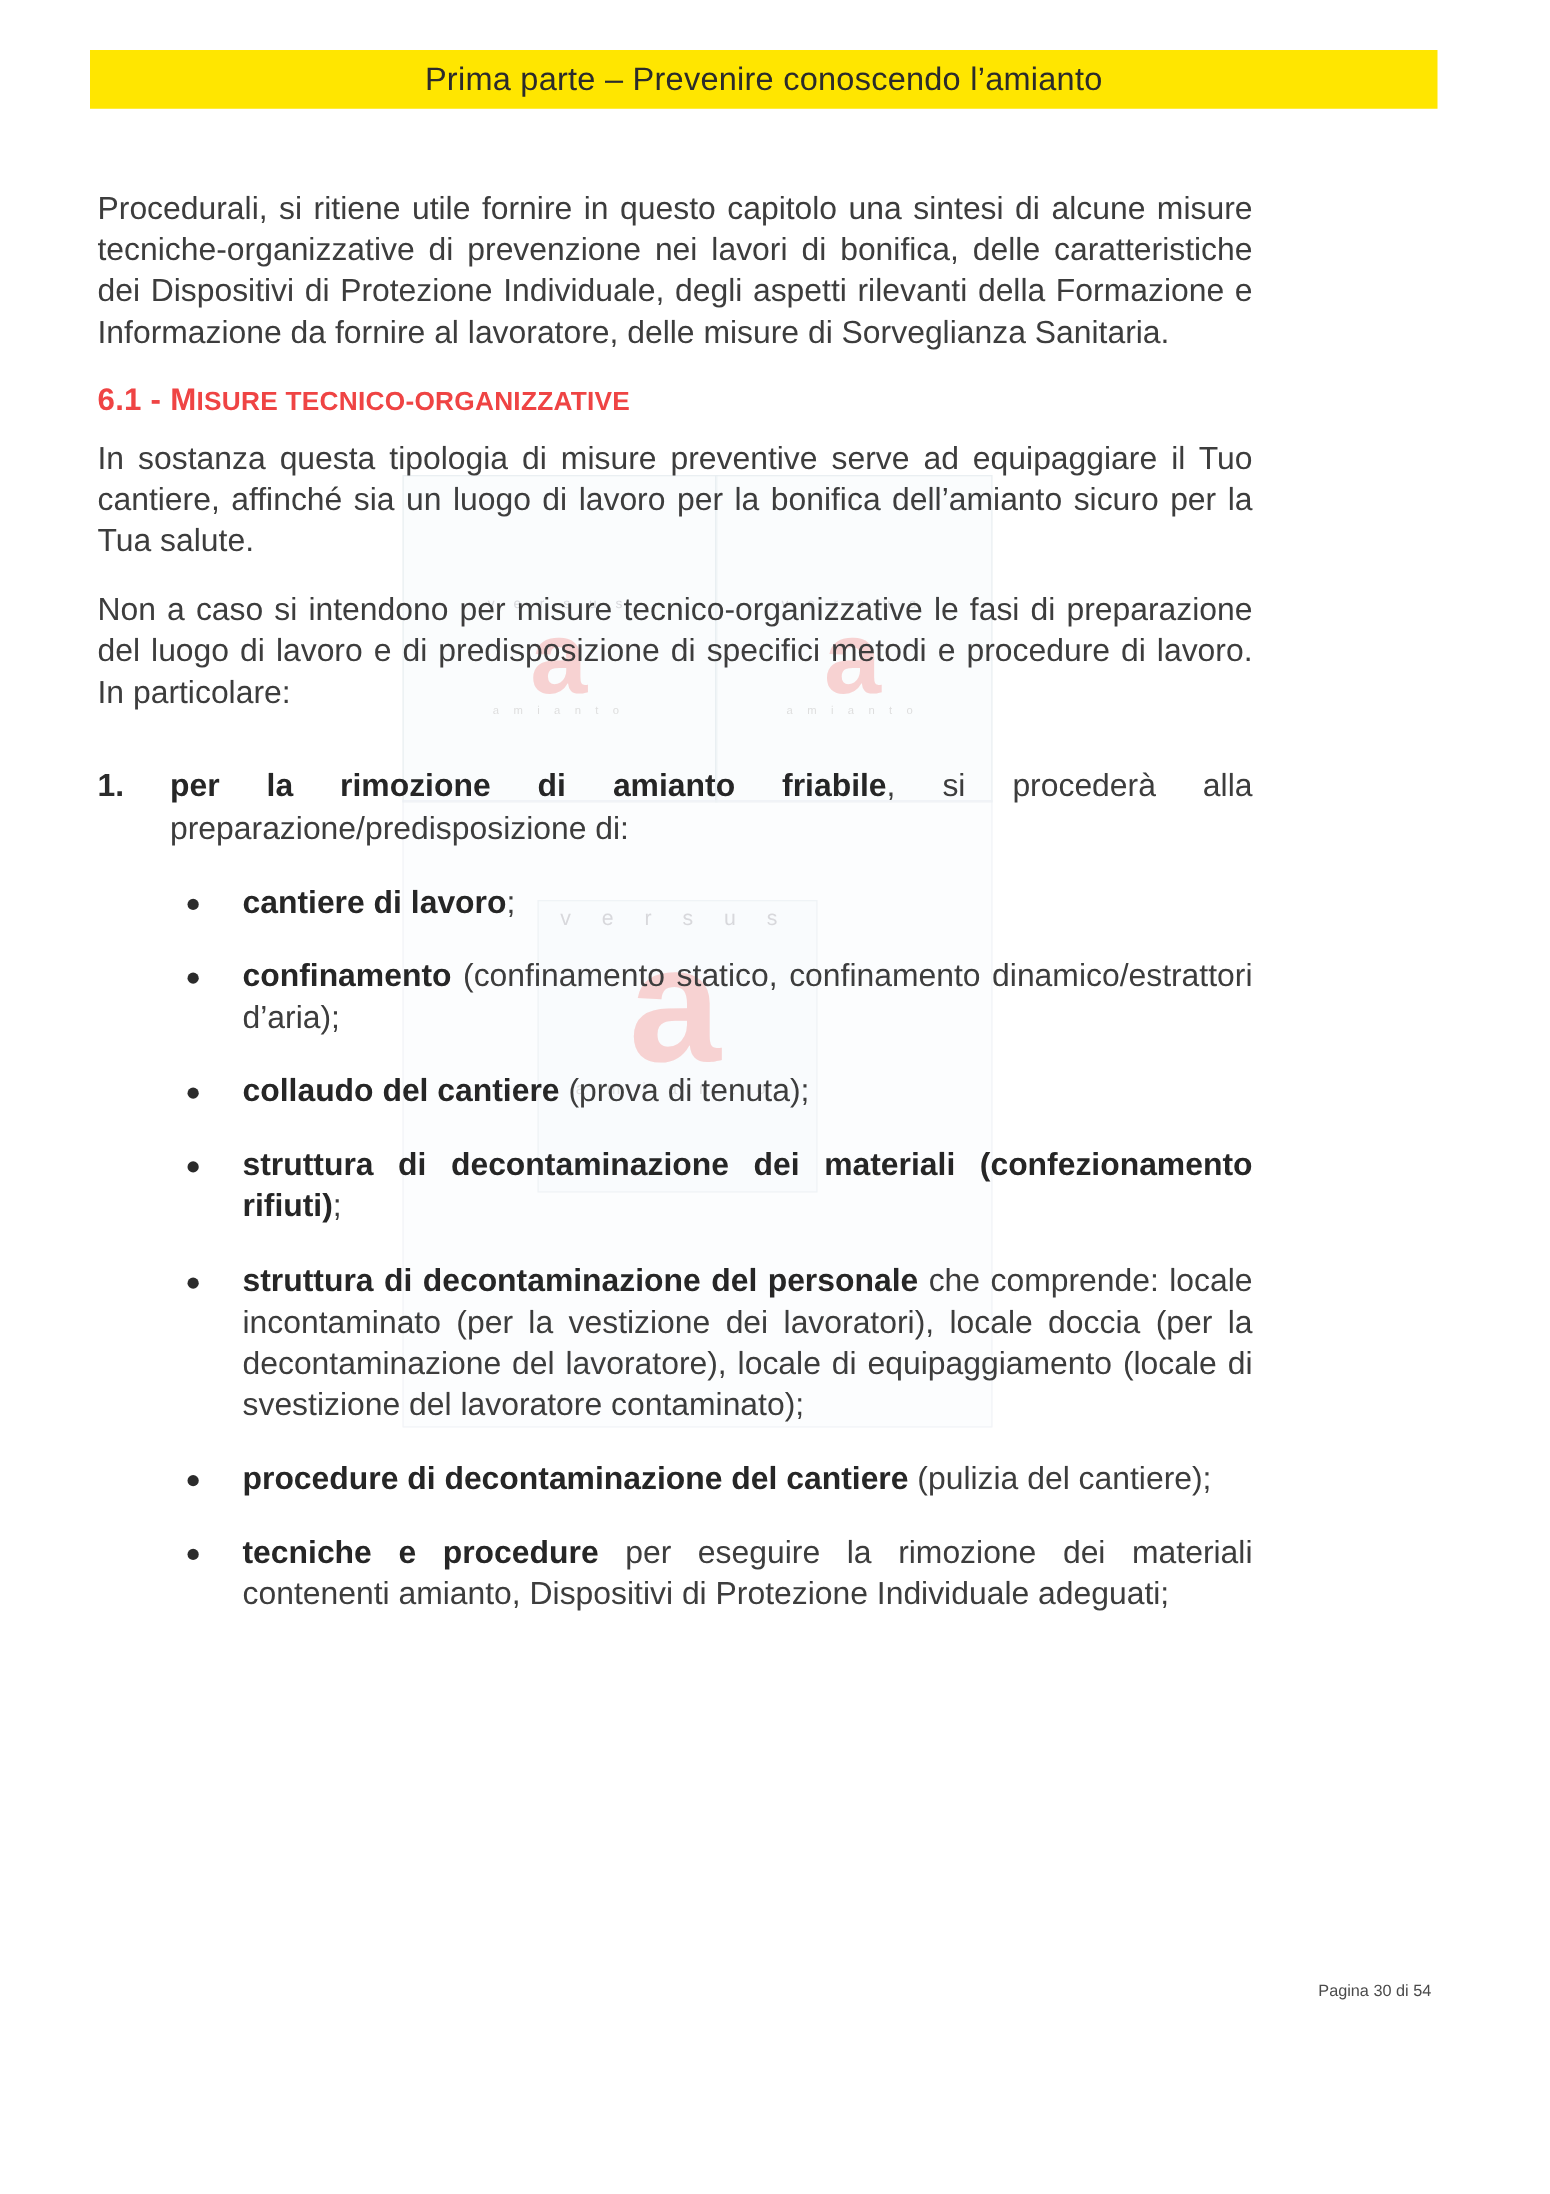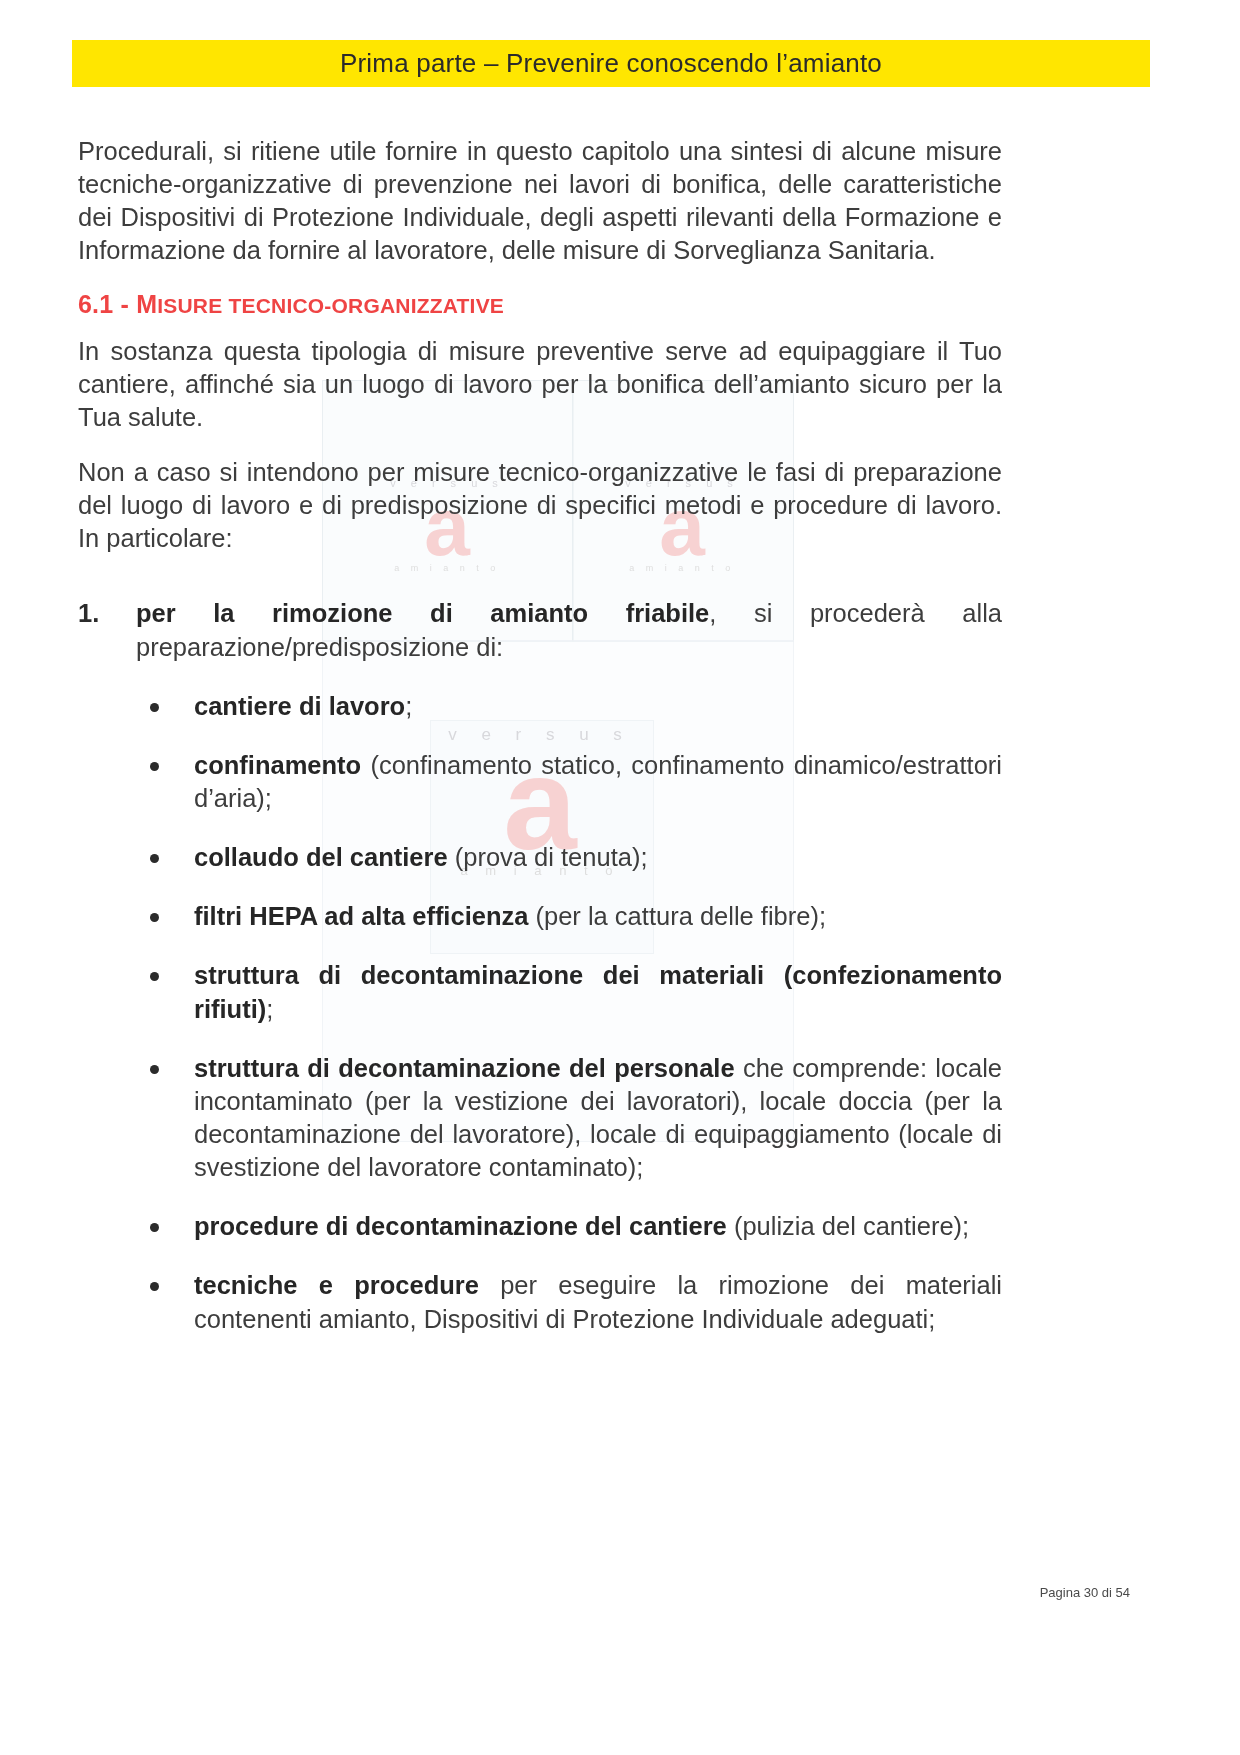--- a/index.html
+++ b/index.html
@@ -83,21 +83,21 @@
     font-size: 26px;
     color: #2b2b2b;
     font-family: "Liberation Sans", sans-serif;
     letter-spacing: 0.2px;
   }
 
   
   .content {
     position: absolute;
     left: 78px;
-    top: 135px;
+    top: 151px;
     width: 924px;
     z-index: 2;
   }
 
   p.para {
     margin: 0 0 22px 0;
     font-size: 25.5px;
     line-height: 1.30;
     text-align: justify;
     color: #3d3d3d;
@@ -167,21 +167,21 @@
     height: 9px;
     background: #2b2b2b;
     border-radius: 50%;
   }
 
   b, strong { color: #262626; font-weight: 700; }
 
   
   .footer {
     position: absolute;
-    right: 110px;
+    right: 95px;
     bottom: 155px;
     font-size: 13px;
     color: #4a4a4a;
     z-index: 2;
   }
 </style>
 </head>
 <body>
 
 <div class="page">
@@ -237,23 +237,20 @@
           <li>
             <span class="dot"></span><b>cantiere di lavoro</b><span>;</span>
           </li>
           <li>
             <span class="dot"></span><b>confinamento</b><span> (confinamento statico, confinamento dinamico/estrattori d’aria);</span>
           </li>
           <li>
             <span class="dot"></span><b>collaudo del cantiere</b><span> (prova di tenuta);</span>
           </li>
           <li>
-            <span class="dot"></span><b>filtri HEPA ad alta efficienza</b><span> (per la cattura delle fibre);</span>
-          </li>
-          <li>
             <span class="dot"></span><b>struttura di decontaminazione dei materiali (confezionamento rifiuti)</b><span>;</span>
           </li>
           <li>
             <span class="dot"></span><b>struttura di decontaminazione del personale</b><span> che comprende: locale incontaminato (per la vestizione dei lavoratori), locale doccia (per la decontaminazione del lavoratore), locale di equipaggiamento (locale di svestizione del lavoratore contaminato);</span>
           </li>
           <li>
             <span class="dot"></span><b>procedure di decontaminazione del cantiere</b><span> (pulizia del cantiere);</span>
           </li>
           <li>
             <span class="dot"></span><b>tecniche e procedure</b><span> per eseguire la rimozione dei materiali contenenti amianto, Dispositivi di Protezione Individuale adeguati;</span>

